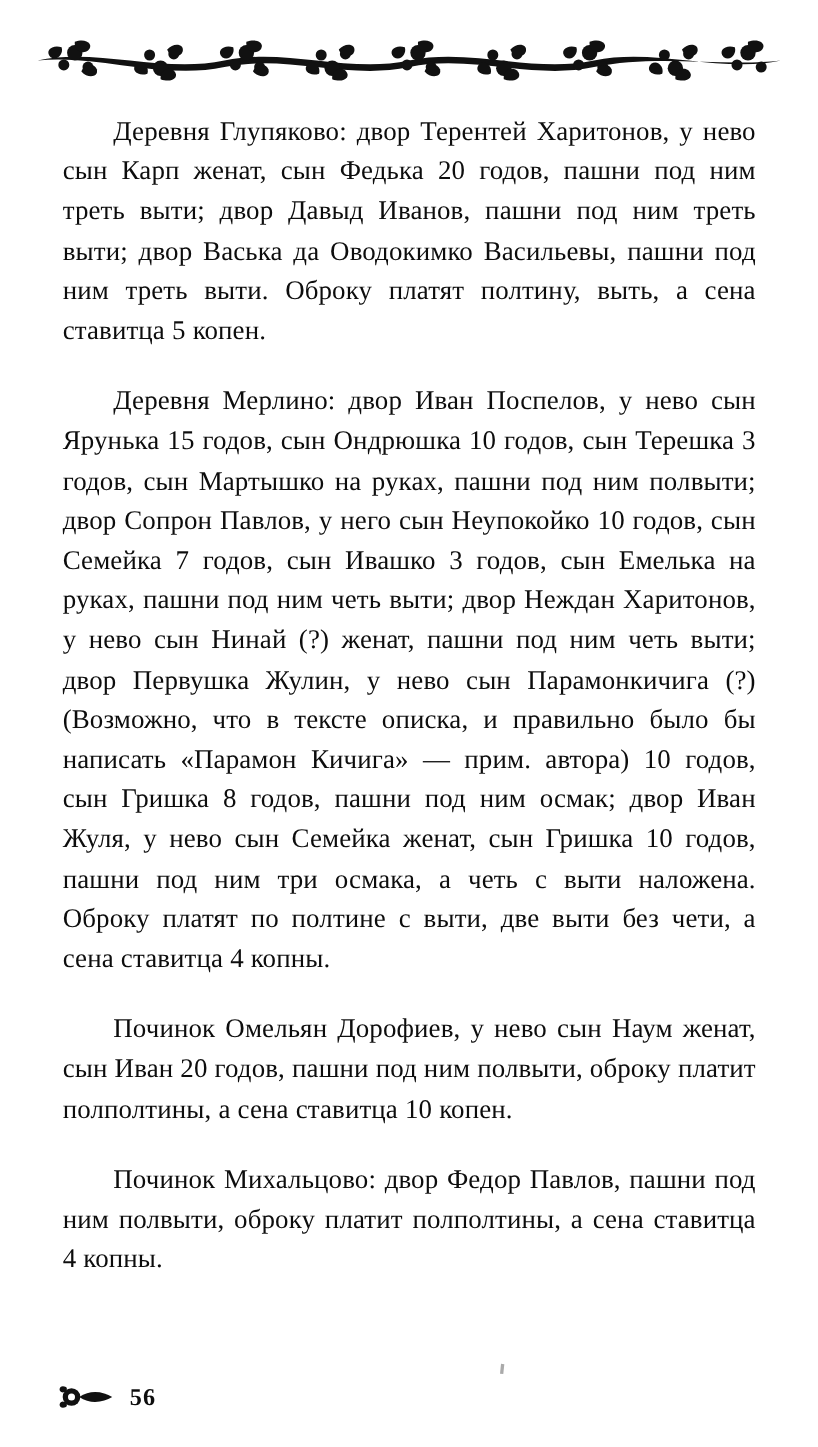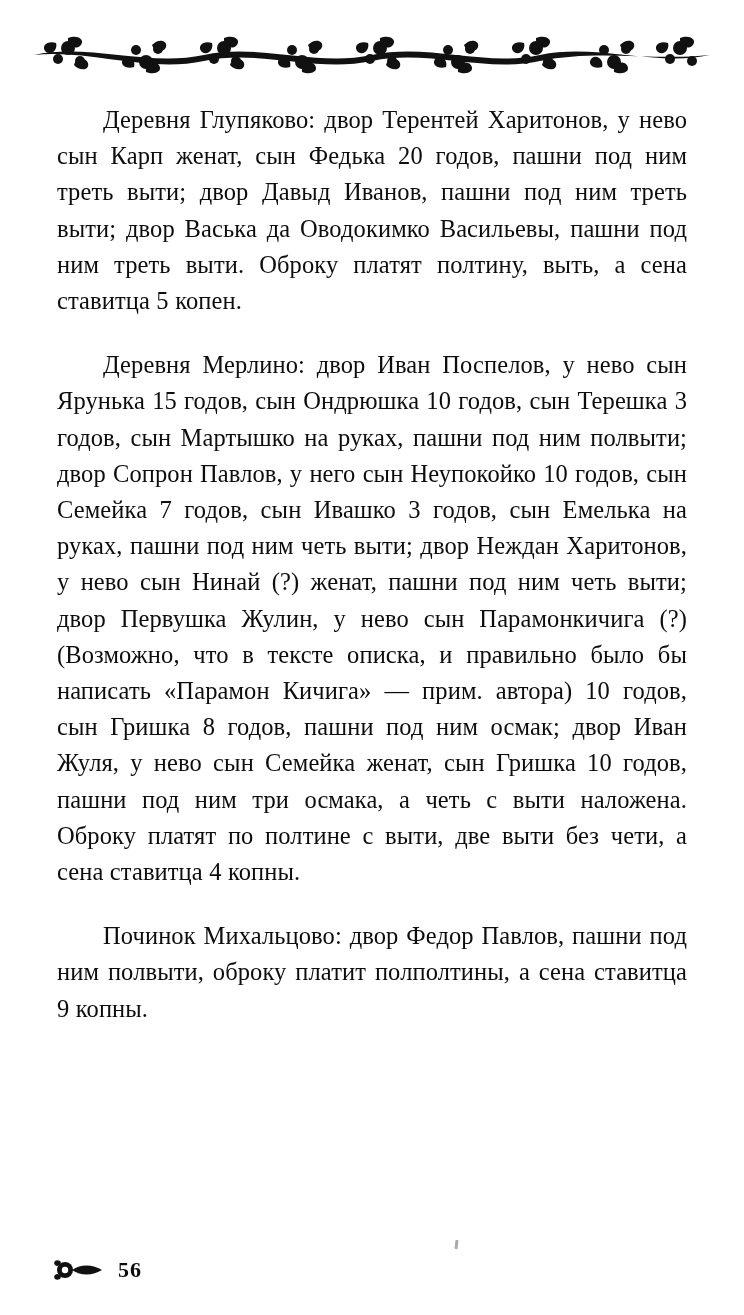--- a/index.html
+++ b/index.html
@@ -165,21 +165,22 @@
           <path d="M40 4 C 50 0, 58 6, 52 12 C 47 16, 39 12, 40 4 Z"></path>
           <path d="M28 9 C 20 6, 12 12, 18 18 C 24 22, 30 15, 28 9 Z"></path>
         </g>
       </g>
     </svg>
   </div>
 
   <div class="body-text">
     <p class="para">Деревня Глупяково: двор Терентей Харитонов, у нево сын Карп женат, сын Федька 20 годов, пашни под ним треть выти; двор Давыд Иванов, пашни под ним треть выти; двор Васька да Оводокимко Васильевы, пашни под ним треть выти. Оброку платят полтину, выть, а сена ставитца 5 копен.</p>
     <p class="para">Деревня Мерлино: двор Иван Поспелов, у нево сын Ярунька 15 годов, сын Ондрюшка 10 годов, сын Терешка 3 годов, сын Мартышко на руках, пашни под ним полвыти; двор Сопрон Павлов, у него сын Неупокойко 10 годов, сын Семейка 7 годов, сын Ивашко 3 годов, сын Емелька на руках, пашни под ним четь выти; двор Неждан Харитонов, у нево сын Нинай (?) женат, пашни под ним четь выти; двор Первушка Жулин, у нево сын Парамонкичига (?) (Возможно, что в тексте описка, и правильно было бы написать «Парамон Кичига» — прим. автора) 10 годов, сын Гришка 8 годов, пашни под ним осмак; двор Иван Жуля, у нево сын Семейка женат, сын Гришка 10 годов, пашни под ним три осмака, а четь с выти наложена. Оброку платят по полтине с выти, две выти без чети, а сена ставитца 4 копны.</p>
-    <p class="para">Починок Михальцово: двор Федор Павлов, пашни под ним полвыти, оброку платит полполтины, а сена ставитца 9 копны.</p>
+    <p class="para">Починок Омельян Дорофиев, у нево сын Наум женат, сын Иван 20 годов, пашни под ним полвыти, оброку платит полполтины, а сена ставитца 10 копен.</p>
+    <p class="para">Починок Михальцово: двор Федор Павлов, пашни под ним полвыти, оброку платит полполтины, а сена ставитца 4 копны.</p>
   </div>
 
   <div class="speck"></div>
 
   <div class="footer">
     <svg class="foot-orn" viewBox="0 0 52 26">
       <g fill="#111111">
         <circle cx="13" cy="13" r="8"></circle>
         <circle cx="13" cy="13" r="3.2" fill="#ffffff"></circle>
         <path d="M20 13 C 30 6, 42 8, 50 13 C 42 18, 30 20, 20 13 Z"></path>

